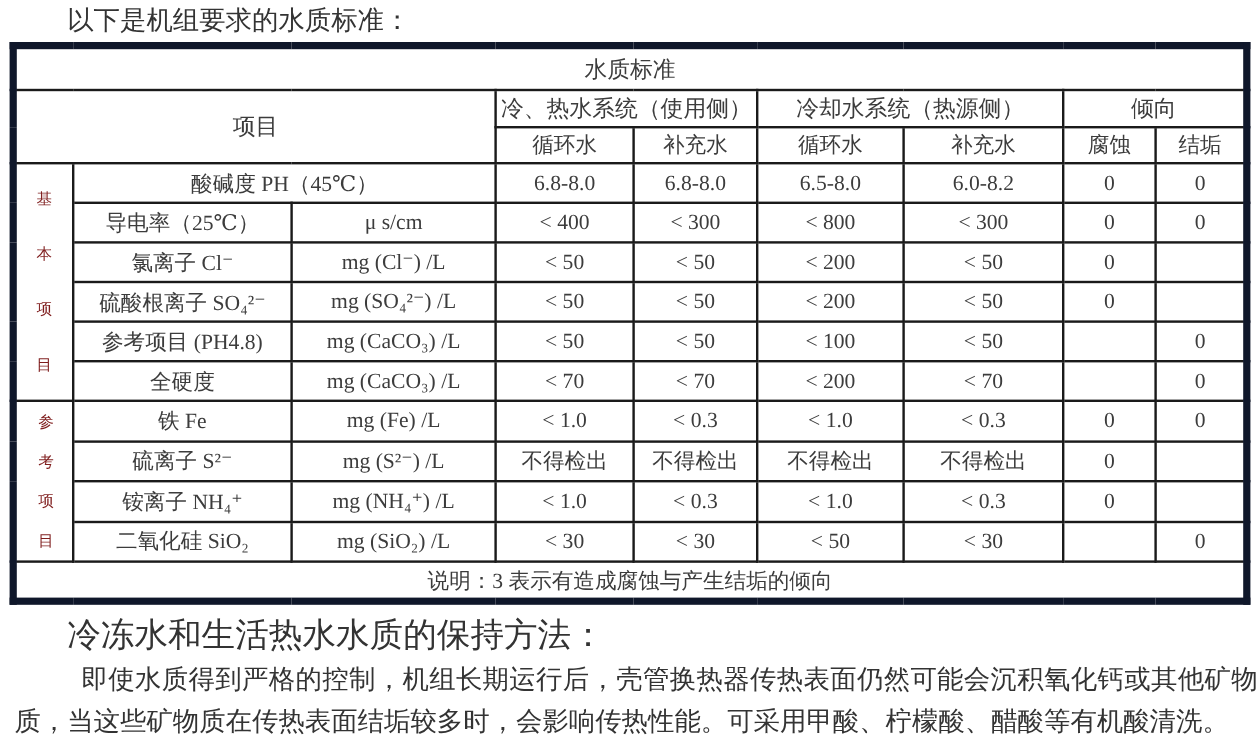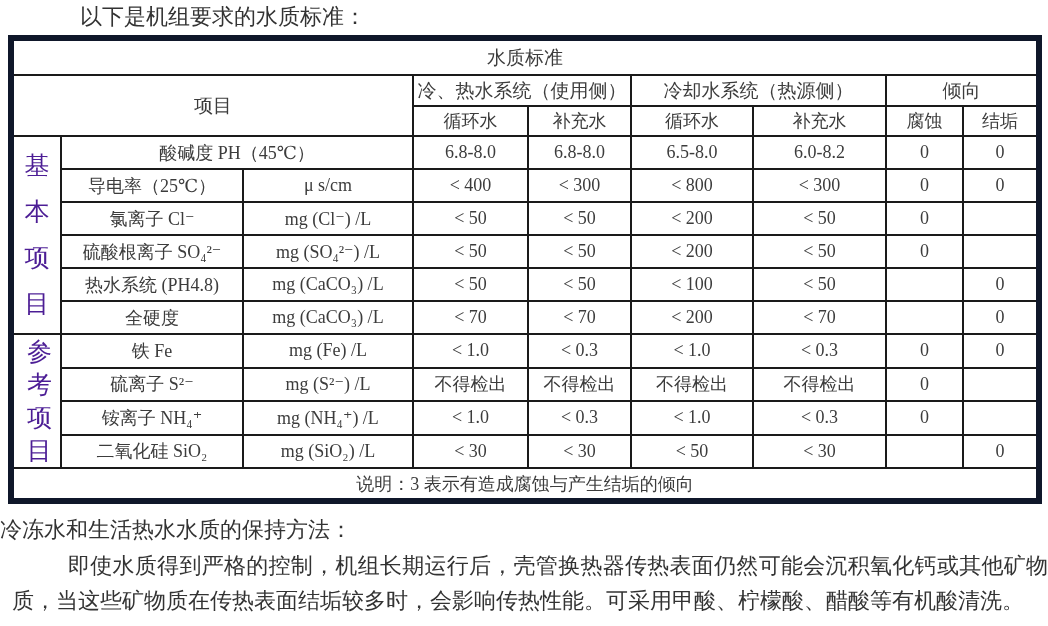--- a/index.html
+++ b/index.html
@@ -6,21 +6,21 @@
   .page{
     position:relative;
     width:1048px;height:626px;
     background:#ffffff;
     color:#3a3a3a;
     font-family:"Liberation Serif","DejaVu Serif",serif;
     overflow:hidden;
   }
   .intro{
     margin:3px 0 4px 0;
-    padding-left:80px;
+    padding-left:56px;
     font-size:22px;
     line-height:28px;
     color:#333333;
   }
   table.wq{
     border-collapse:collapse;
     table-layout:fixed;
     margin-left:8px;
     width:1030px;
     border:6px solid #0f172a;
@@ -37,31 +37,32 @@
   }
   tr.title-row td{height:33px;font-size:19px;}
   tr.head1 td{height:29px;font-size:19px;}
   tr.head2 td{height:28px;}
   tr.datarow td{height:31px;}
   tr.note-row td{height:29px;}
   td.cat{padding:0;}
   .vcat{
     width:1.2em;
     margin:0 auto;
-    font-size:25px;
+    font-size:13px;
     white-space:normal;
     word-break:break-all;
     letter-spacing:0;
-    color:#4c1d95;
+    color:#7f1d1d;
   }
   .vcat-basic{line-height:46px;}
   .vcat-ref{line-height:33px;text-align:right;}
   .para1{
     margin:11px 0 0 0;
-    font-size:22px;
+    padding-left:56px;
+    font-size:28px;
     line-height:30px;
     color:#333333;
     font-family:Liberation Serif, serif;
   }
   .para2{
     margin:3px 0 0 12px;
     font-size:22px;
     line-height:35px;
     text-indent:56px;
     text-align:justify;
@@ -149,21 +150,21 @@
       <td>mg (SO₄²⁻) /L</td>
       <td>&lt; 50</td>
       <td>&lt; 50</td>
       <td>&lt; 200</td>
       <td>&lt; 50</td>
       <td>0</td>
       <td></td>
     </tr>
 
     <tr class="datarow">
-      <td>热水系统 (PH4.8)</td>
+      <td>参考项目 (PH4.8)</td>
       <td>mg (CaCO₃) /L</td>
       <td>&lt; 50</td>
       <td>&lt; 50</td>
       <td>&lt; 100</td>
       <td>&lt; 50</td>
       <td></td>
       <td>0</td>
     </tr>
 
     <tr class="datarow">

